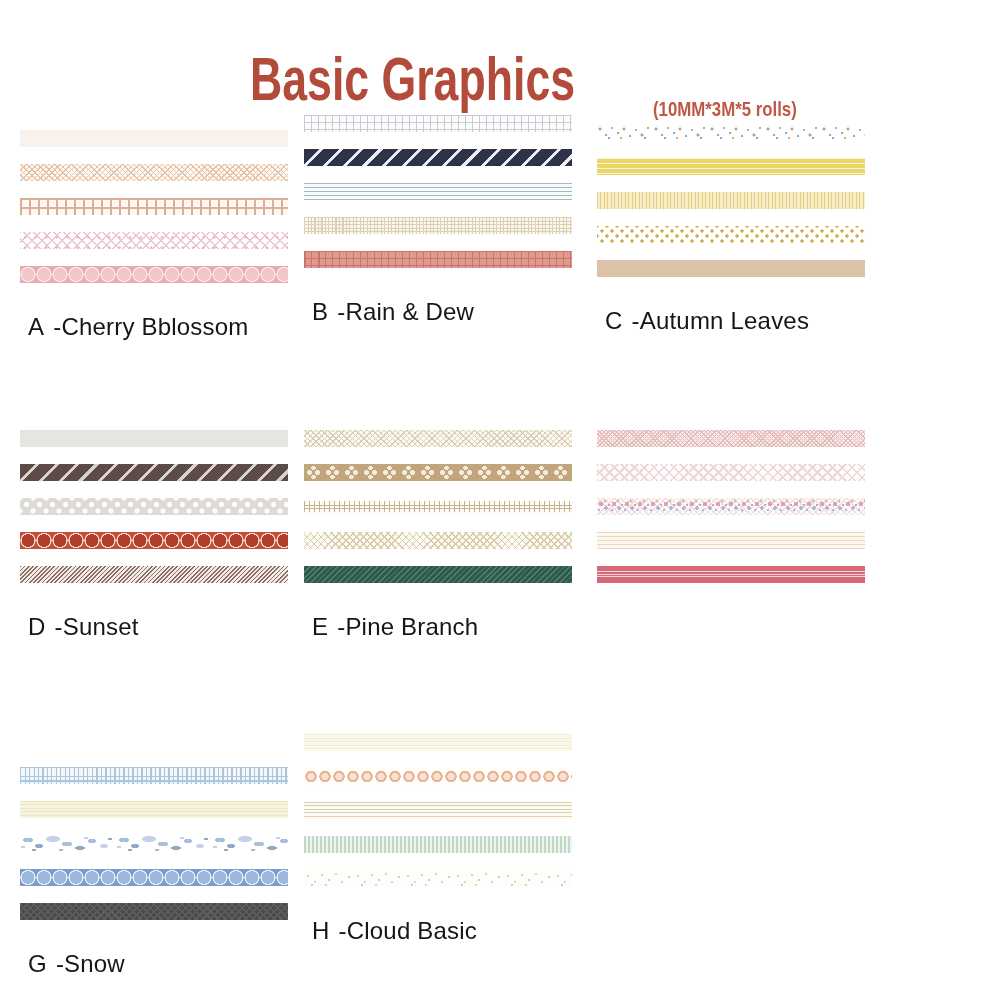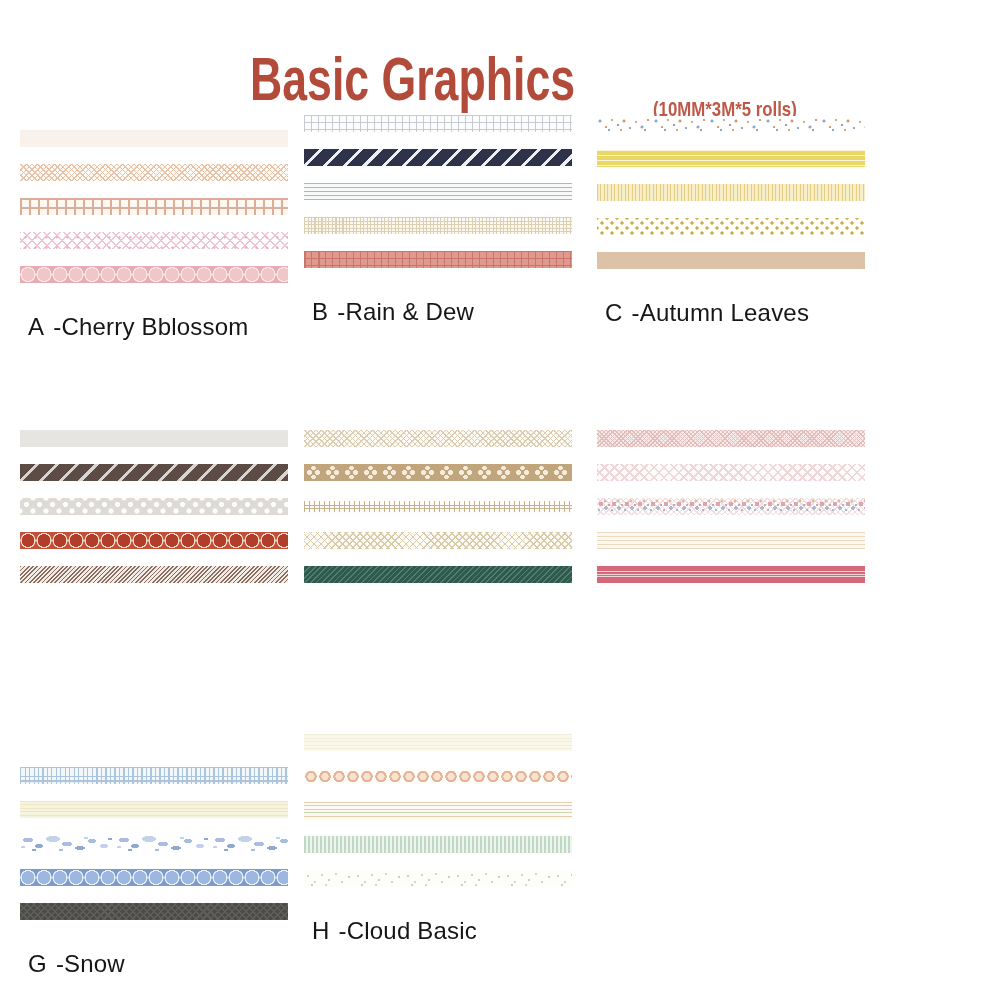--- a/index.html
+++ b/index.html
@@ -13,21 +13,21 @@
     transform:scale(0.72,1);transform-origin:left top;
     white-space:nowrap;letter-spacing:0;
   }
   .page-subtitle{
     position:absolute;left:653px;top:97px;
     font-size:21px;font-weight:700;line-height:1.1;
     transform:scale(0.8,1);transform-origin:left top;
     white-space:nowrap;
   }
   .group{position:absolute;width:268px;}
-  #gA{left:20px;top:130px}  #gB{left:304px;top:115px}  #gC{left:597px;top:116px}
+  #gA{left:20px;top:130px}  #gB{left:304px;top:115px}  #gC{left:597px;top:124px}
   #gD{left:20px;top:430px}  #gE{left:304px;top:430px}  #gF{left:597px;top:430px}
   #gG{left:20px;top:767px}  #gH{left:304px;top:734px}
   .strips{display:block;}
   .strip{height:17px;width:100%;margin-bottom:17px;background-repeat:repeat;}
   .strip:last-child{margin-bottom:0;}
   .label{
     margin-top:30px;padding-left:8px;
     font-size:24px;color:#161616;font-weight:500;
     white-space:nowrap;letter-spacing:0.2px;
   }
@@ -80,30 +80,36 @@
   </div>
 
   <div class="group" id="gD">
     <div class="strips">
         <div class="strip" style="background-color: rgb(231, 229, 226);"></div>
         <div class="strip" style="background: repeating-linear-gradient(135deg, rgb(93, 75, 69) 0px, rgb(93, 75, 69) 11px, rgb(216, 212, 209) 11px, rgb(216, 212, 209) 14px) rgb(93, 75, 69);"></div>
         <div class="strip" style="background: radial-gradient(2.6px, rgb(255, 255, 255) 98%, transparent) 0px 0px / 13px 13px, radial-gradient(2.6px, rgb(255, 255, 255) 98%, transparent) 6.5px 6.5px / 13px 13px rgb(222, 218, 213);"></div>
         <div class="strip" style="background: radial-gradient(circle, rgb(178, 61, 43) 6.2px, rgb(233, 222, 210) 6.4px, rgb(233, 222, 210) 7.4px, transparent 7.8px) 0px 50% / 16px 100% repeat-x rgb(199, 78, 53);"></div>
         <div class="strip" style="background: repeating-linear-gradient(135deg, rgb(139, 110, 98) 0px, rgb(139, 110, 98) 1.2px, transparent 1.2px, transparent 3px) rgb(242, 235, 230);"></div>
       </div>
+    <div class="label">
+      <span class="letter">D</span><span class="name">-Sunset</span>
+    </div>
   </div>
 
   <div class="group" id="gE">
     <div class="strips">
         <div class="strip" style="background: repeating-linear-gradient(45deg, rgb(220, 205, 178) 0px, rgb(220, 205, 178) 1px, transparent 1px, transparent 4px), repeating-linear-gradient(135deg, rgb(220, 205, 178) 0px, rgb(220, 205, 178) 1px, transparent 1px, transparent 4px) rgb(252, 250, 244);"></div>
         <div class="strip" style="background: radial-gradient(2.4px at 9.5px 4px, rgb(244, 235, 219) 97%, transparent) 0px 0px / 19px 100% repeat-x, radial-gradient(2.4px at 5.5px 8.5px, rgb(244, 235, 219) 97%, transparent) 0px 0px / 19px 100% repeat-x, radial-gradient(2.4px at 13.5px 8.5px, rgb(244, 235, 219) 97%, transparent) 0px 0px / 19px 100% repeat-x, radial-gradient(2.4px at 9.5px 13px, rgb(244, 235, 219) 97%, transparent) 0px 0px / 19px 100% repeat-x rgb(193, 165, 125);"></div>
         <div class="strip" style="background: linear-gradient(rgb(254, 253, 251) 0px, rgb(254, 253, 251) 3px, rgba(255, 255, 255, 0) 3px, rgba(255, 255, 255, 0) 14px, rgb(254, 253, 251) 14px, rgb(254, 253, 251) 100%), linear-gradient(rgba(255, 255, 255, 0) 0px, rgba(255, 255, 255, 0) 7px, rgb(199, 178, 140) 7px, rgb(199, 178, 140) 8px, rgba(255, 255, 255, 0) 8px, rgba(255, 255, 255, 0) 10px, rgb(199, 178, 140) 10px, rgb(199, 178, 140) 11px, rgba(255, 255, 255, 0) 11px, rgba(255, 255, 255, 0) 100%), repeating-linear-gradient(to right, rgb(199, 178, 140) 0px, rgb(199, 178, 140) 1px, transparent 1px, transparent 5px) rgb(254, 253, 251);"></div>
         <div class="strip" style="background: repeating-linear-gradient(45deg, rgb(217, 202, 170) 0px, rgb(217, 202, 170) 1.2px, transparent 1.2px, transparent 5px), repeating-linear-gradient(135deg, rgb(217, 202, 170) 0px, rgb(217, 202, 170) 1.2px, transparent 1.2px, transparent 5px) rgb(253, 251, 245);"></div>
         <div class="strip" style="background: repeating-linear-gradient(135deg, rgb(83, 125, 112) 0px, rgb(83, 125, 112) 1.2px, transparent 1.2px, transparent 4px) rgb(46, 90, 78);"></div>
       </div>
+    <div class="label">
+      <span class="letter">E</span><span class="name">-Pine Branch</span>
+    </div>
   </div>
 
   <div class="group" id="gF">
     <div class="strips">
         <div class="strip" style="background: repeating-linear-gradient(45deg, rgb(229, 188, 185) 0px, rgb(229, 188, 185) 1px, transparent 1px, transparent 3px), repeating-linear-gradient(135deg, rgb(229, 188, 185) 0px, rgb(229, 188, 185) 1px, transparent 1px, transparent 3px) rgb(247, 236, 234);"></div>
         <div class="strip" style="background: repeating-linear-gradient(45deg, rgb(239, 215, 217) 0px, rgb(239, 215, 217) 1.8px, transparent 1.8px, transparent 7px), repeating-linear-gradient(135deg, rgb(239, 215, 217) 0px, rgb(239, 215, 217) 1.8px, transparent 1.8px, transparent 7px) rgb(254, 252, 252);"></div>
         <div class="strip" style="background: radial-gradient(2.4px at 4px 6px, rgb(223, 165, 173) 97%, transparent) 0px 0px / 13px 100% repeat-x, radial-gradient(2px at 9px 10px, rgb(169, 185, 209) 97%, transparent) 0px 0px / 13px 100% repeat-x, radial-gradient(1.6px at 8px 3px, rgb(215, 191, 158) 97%, transparent) 0px 0px / 13px 100% repeat-x, radial-gradient(1.2px at 12px 7px, rgb(201, 166, 180) 97%, transparent) 0px 0px / 13px 100% repeat-x, radial-gradient(1.4px at 2px 12px, rgb(169, 185, 209) 97%, transparent) 0px 0px / 13px 100% repeat-x, repeating-linear-gradient(45deg, rgb(240, 220, 223) 0px, rgb(240, 220, 223) 1px, transparent 1px, transparent 4px), repeating-linear-gradient(135deg, rgb(240, 220, 223) 0px, rgb(240, 220, 223) 1px, transparent 1px, transparent 4px) rgb(255, 255, 255);"></div>
         <div class="strip" style="background: repeating-linear-gradient(rgb(233, 218, 191) 0px, rgb(233, 218, 191) 1px, transparent 1px, transparent 4px) rgb(252, 247, 239);"></div>
         <div class="strip" style="background: linear-gradient(rgb(213, 105, 122) 0px, rgb(213, 105, 122) 4px, rgba(255, 255, 255, 0) 4px, rgba(255, 255, 255, 0) 13px, rgb(213, 105, 122) 13px, rgb(213, 105, 122) 100%), repeating-linear-gradient(rgb(240, 212, 216) 0px, rgb(240, 212, 216) 1px, transparent 1px, transparent 2.5px) rgb(213, 105, 122);"></div>
       </div>

